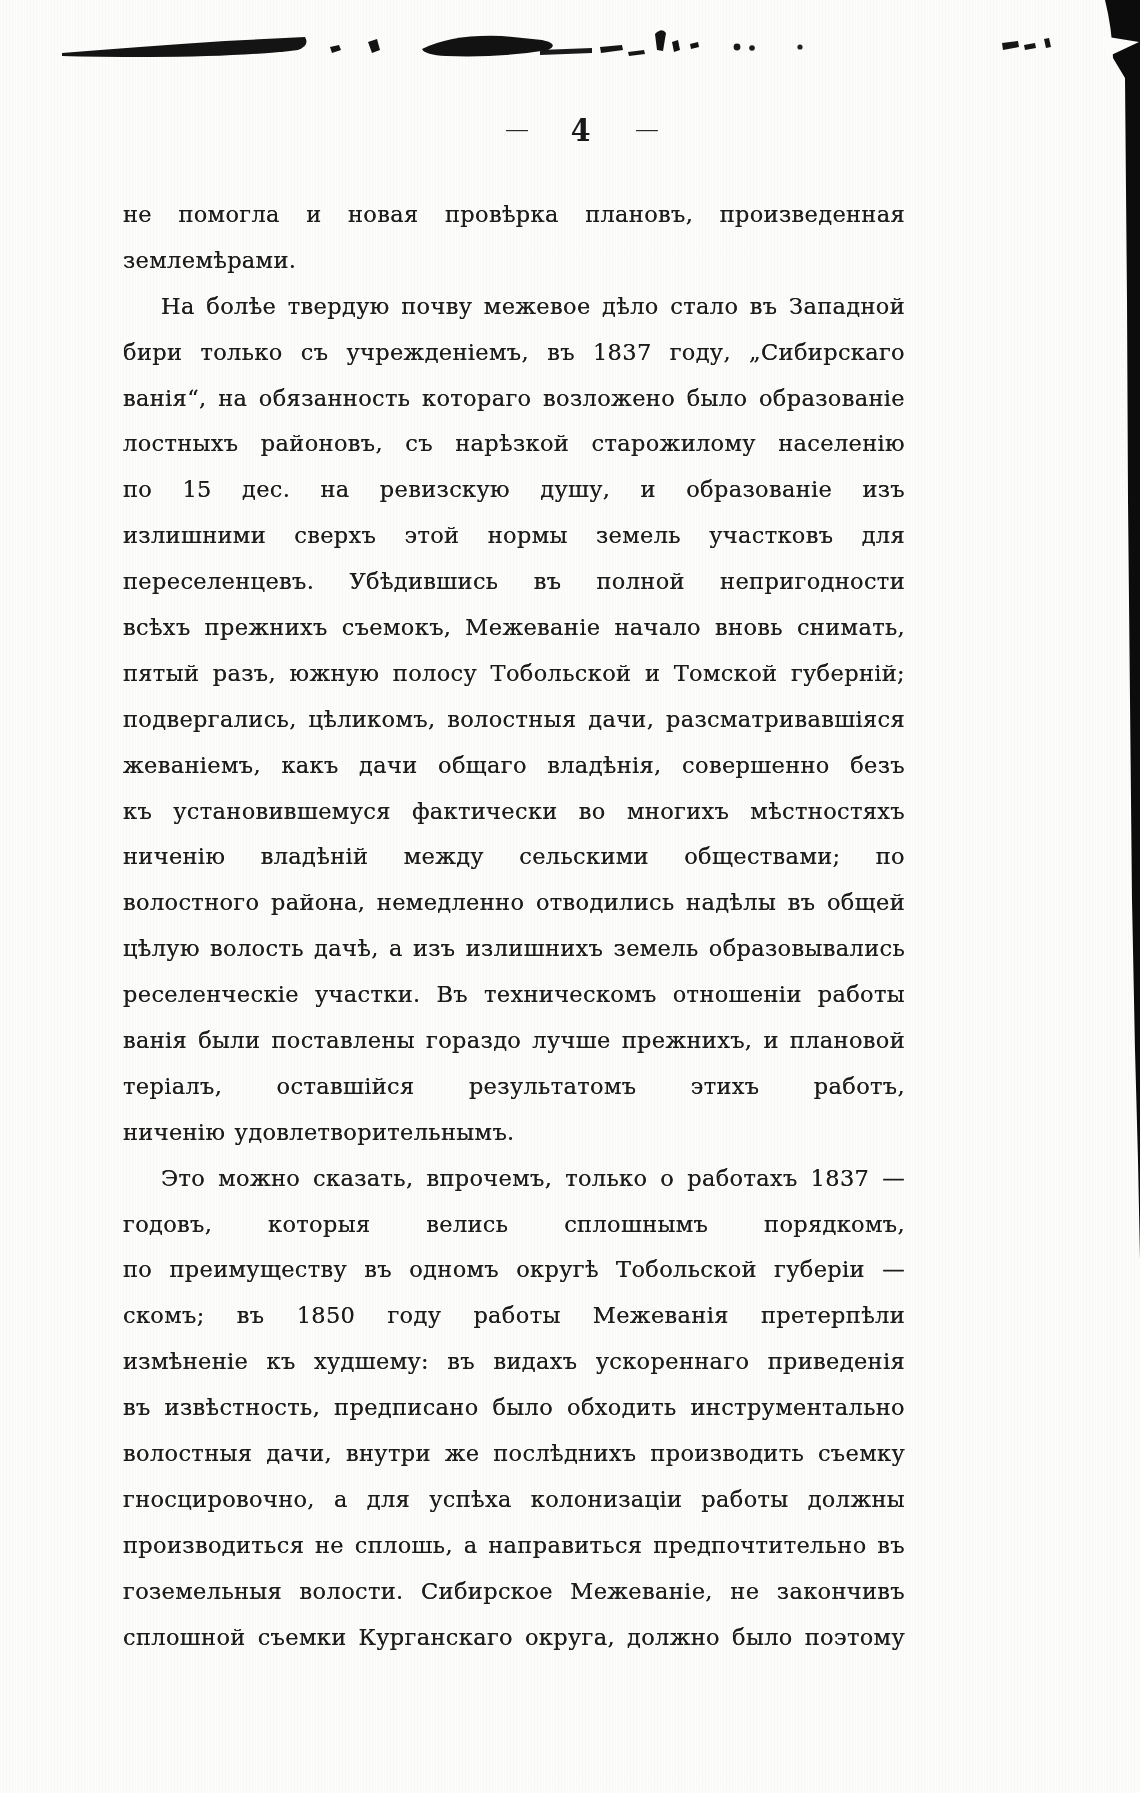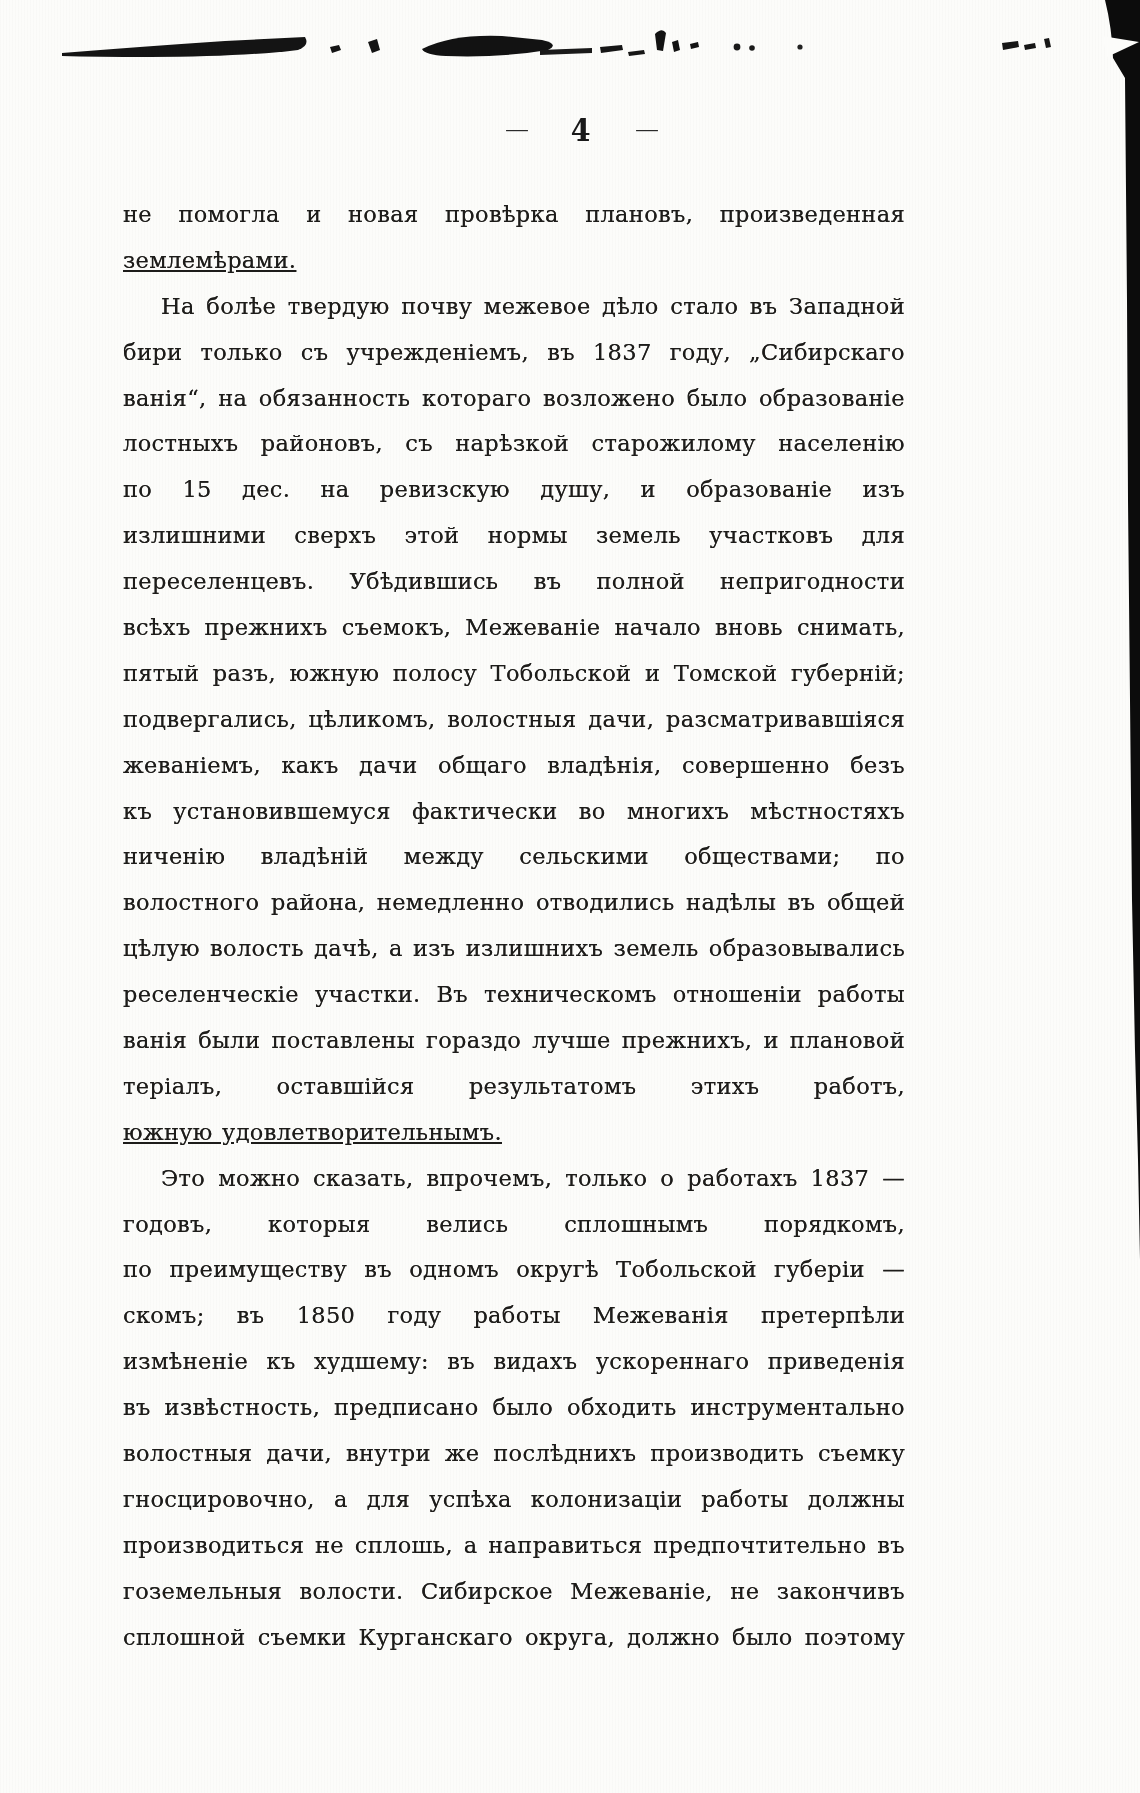--- a/index.html
+++ b/index.html
@@ -49,21 +49,21 @@
   }
   .line {
     height:45.9px; line-height:45.9px;
     text-align:justify;
     text-align-last:justify;
     overflow:hidden;
     white-space:normal;
     text-shadow:0 0 0.4px rgba(30,28,25,0.8);
   }
   .line.indent { padding-left:38px; }
-  .line.short  { text-align-last:left;text-decoration:underline; }
+  .line.short  { text-align-last:left; }
 </style>
 </head>
 <body>
 
 <div class="page">
 
   <svg class="artifacts" width="1140" height="1793" viewBox="0 0 1140 1793" aria-hidden="true">
 
     <path fill="#141414" d="M62,53 Q150,46 225,41 L305,37 Q310,46 298,50 Q240,57 150,57 Q95,57 62,56 Z"></path>
     <path fill="#141414" d="M330,47 l9,-2 2,5 -9,3 Z"></path>
@@ -108,21 +108,21 @@
       <div class="line">пятый разъ, южную полосу Тобольской и Томской губерній; съемкѣ</div>
       <div class="line">подвергались, цѣликомъ, волостныя дачи, разсматривавшіяся Ме-</div>
       <div class="line">жеваніемъ, какъ дачи общаго владѣнія, совершенно безъ вниманія</div>
       <div class="line">къ установившемуся фактически во многихъ мѣстностяхъ разгра-</div>
       <div class="line">ниченію владѣній между сельскими обществами; по окончаніи съемки</div>
       <div class="line">волостного района, немедленно отводились надѣлы въ общей на</div>
       <div class="line">цѣлую волость дачѣ, а изъ излишнихъ земель образовывались пе-</div>
       <div class="line">реселенческіе участки. Въ техническомъ отношеніи работы меже-</div>
       <div class="line">ванія были поставлены гораздо лучше прежнихъ, и плановой ма-</div>
       <div class="line">теріалъ, оставшійся результатомъ этихъ работъ, представляется</div>
-      <div class="line short">южную удовлетворительнымъ.</div>
+      <div class="line short">ниченію удовлетворительнымъ.</div>
       <div class="line indent">Это можно сказать, впрочемъ, только о работахъ 1837 —1850</div>
       <div class="line">годовъ, которыя велись сплошнымъ порядкомъ, сосредоточиваясь</div>
       <div class="line">по преимуществу въ одномъ округѣ Тобольской губеріи —Курган-</div>
       <div class="line">скомъ; въ 1850 году работы Межеванія претерпѣли значительное</div>
       <div class="line">измѣненіе къ худшему: въ видахъ ускореннаго приведенія земель</div>
       <div class="line">въ извѣстность, предписано было обходить инструментально только</div>
       <div class="line">волостныя дачи, внутри же послѣднихъ производить съемку реко-</div>
       <div class="line">гносцировочно, а для успѣха колонизаціи работы должны были</div>
       <div class="line">производиться не сплошь, а направиться предпочтительно въ мно-</div>
       <div class="line">гоземельныя волости. Сибирское Межеваніе, не закончивъ начатой</div>

